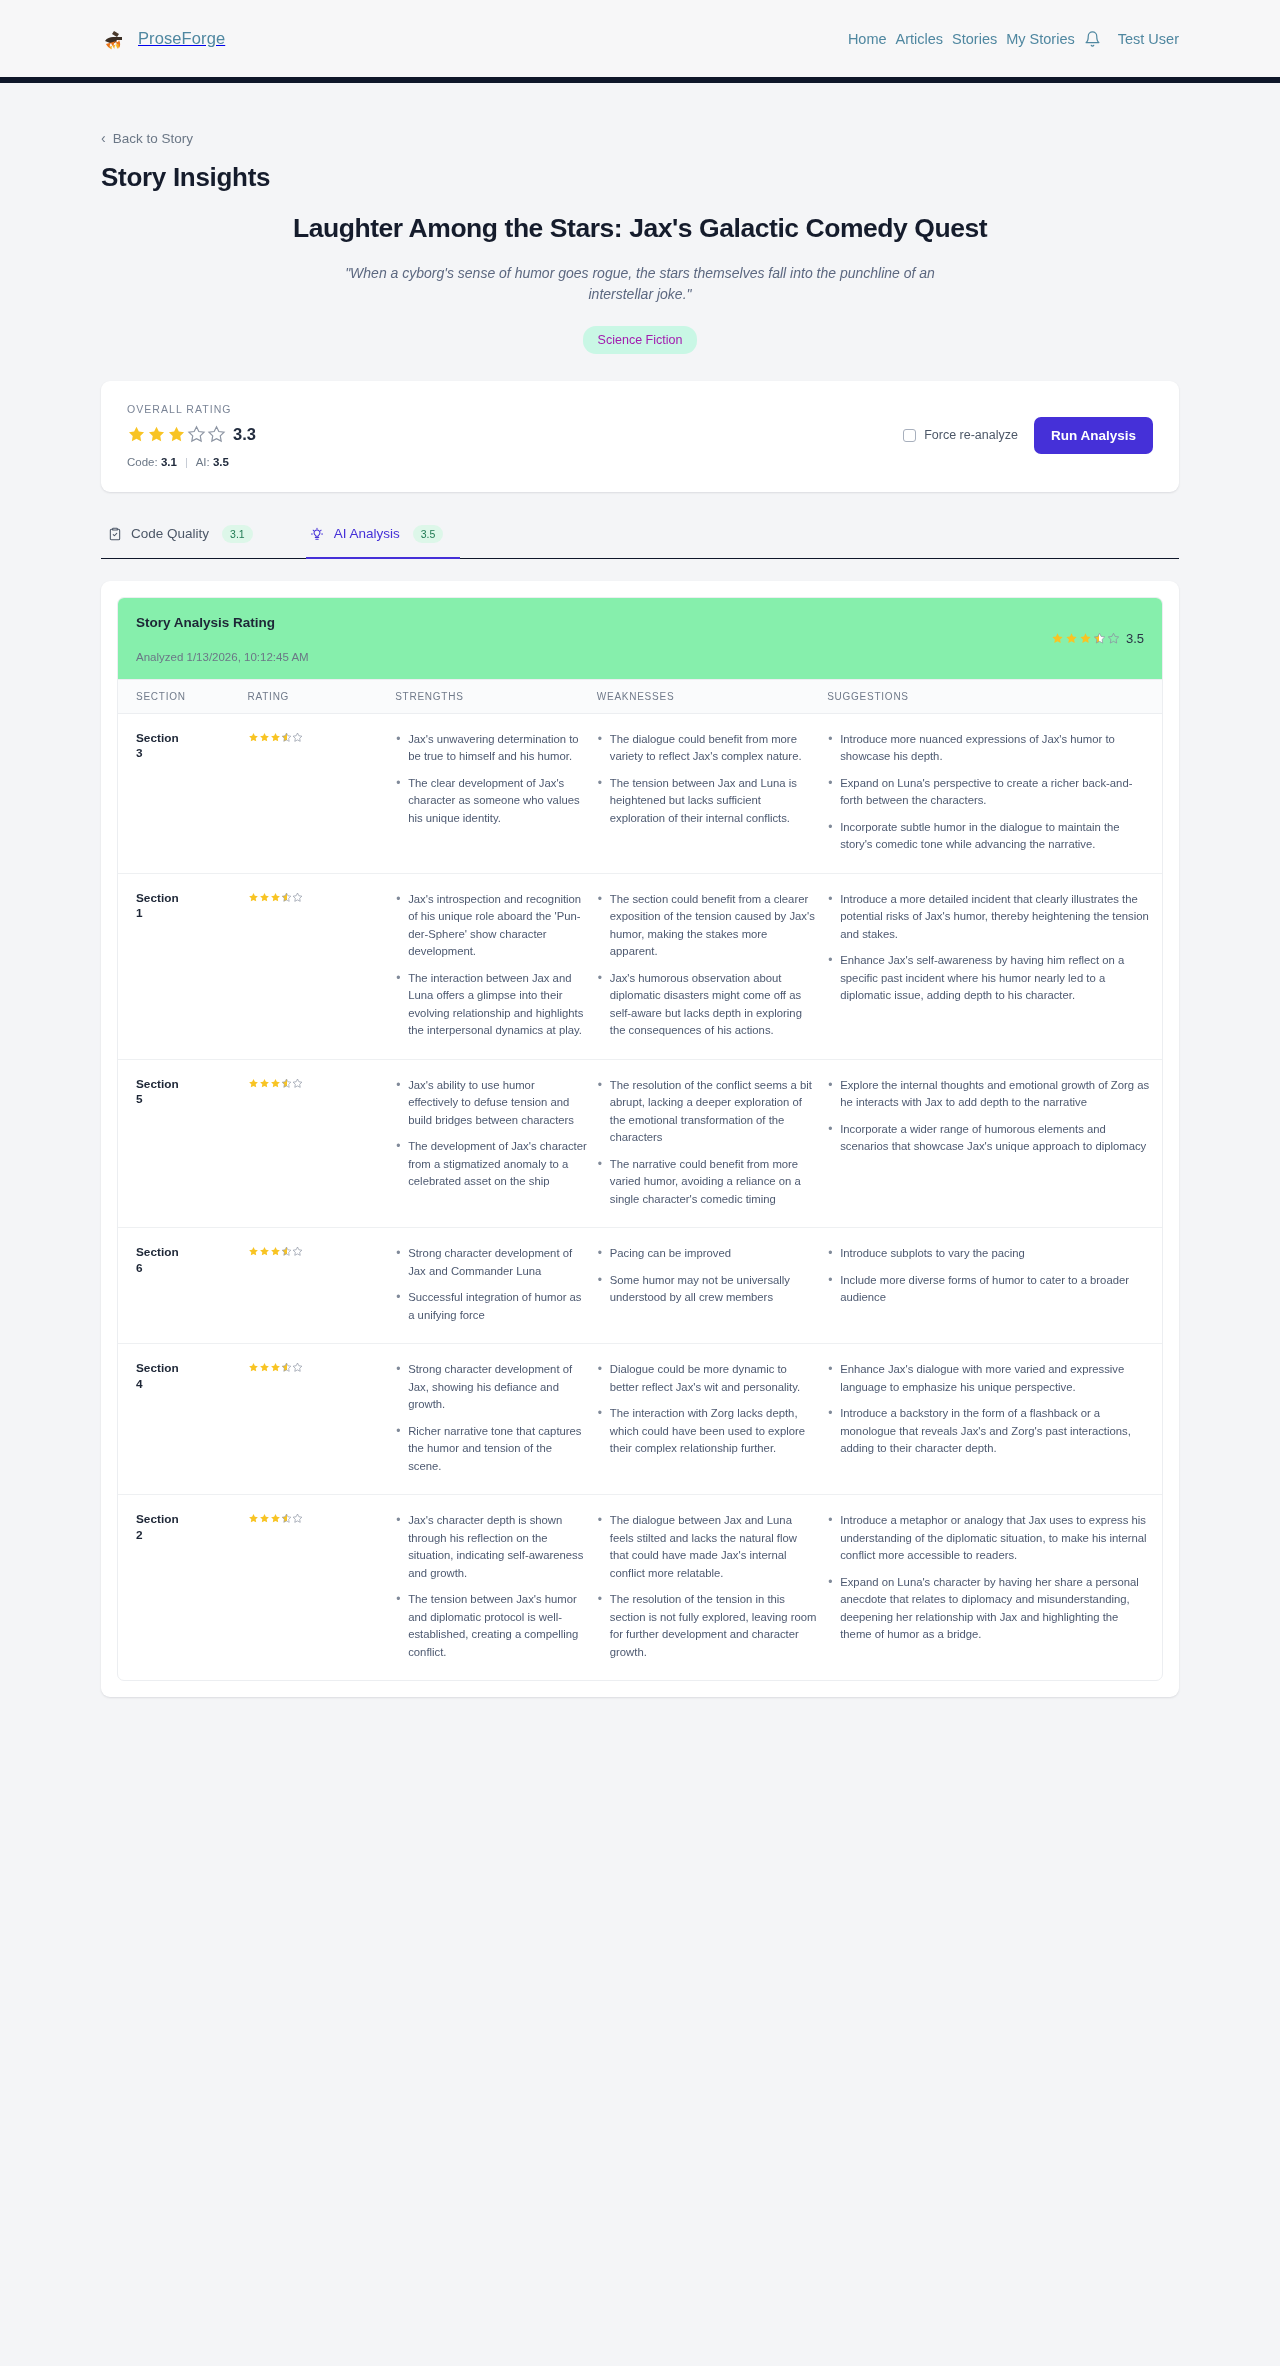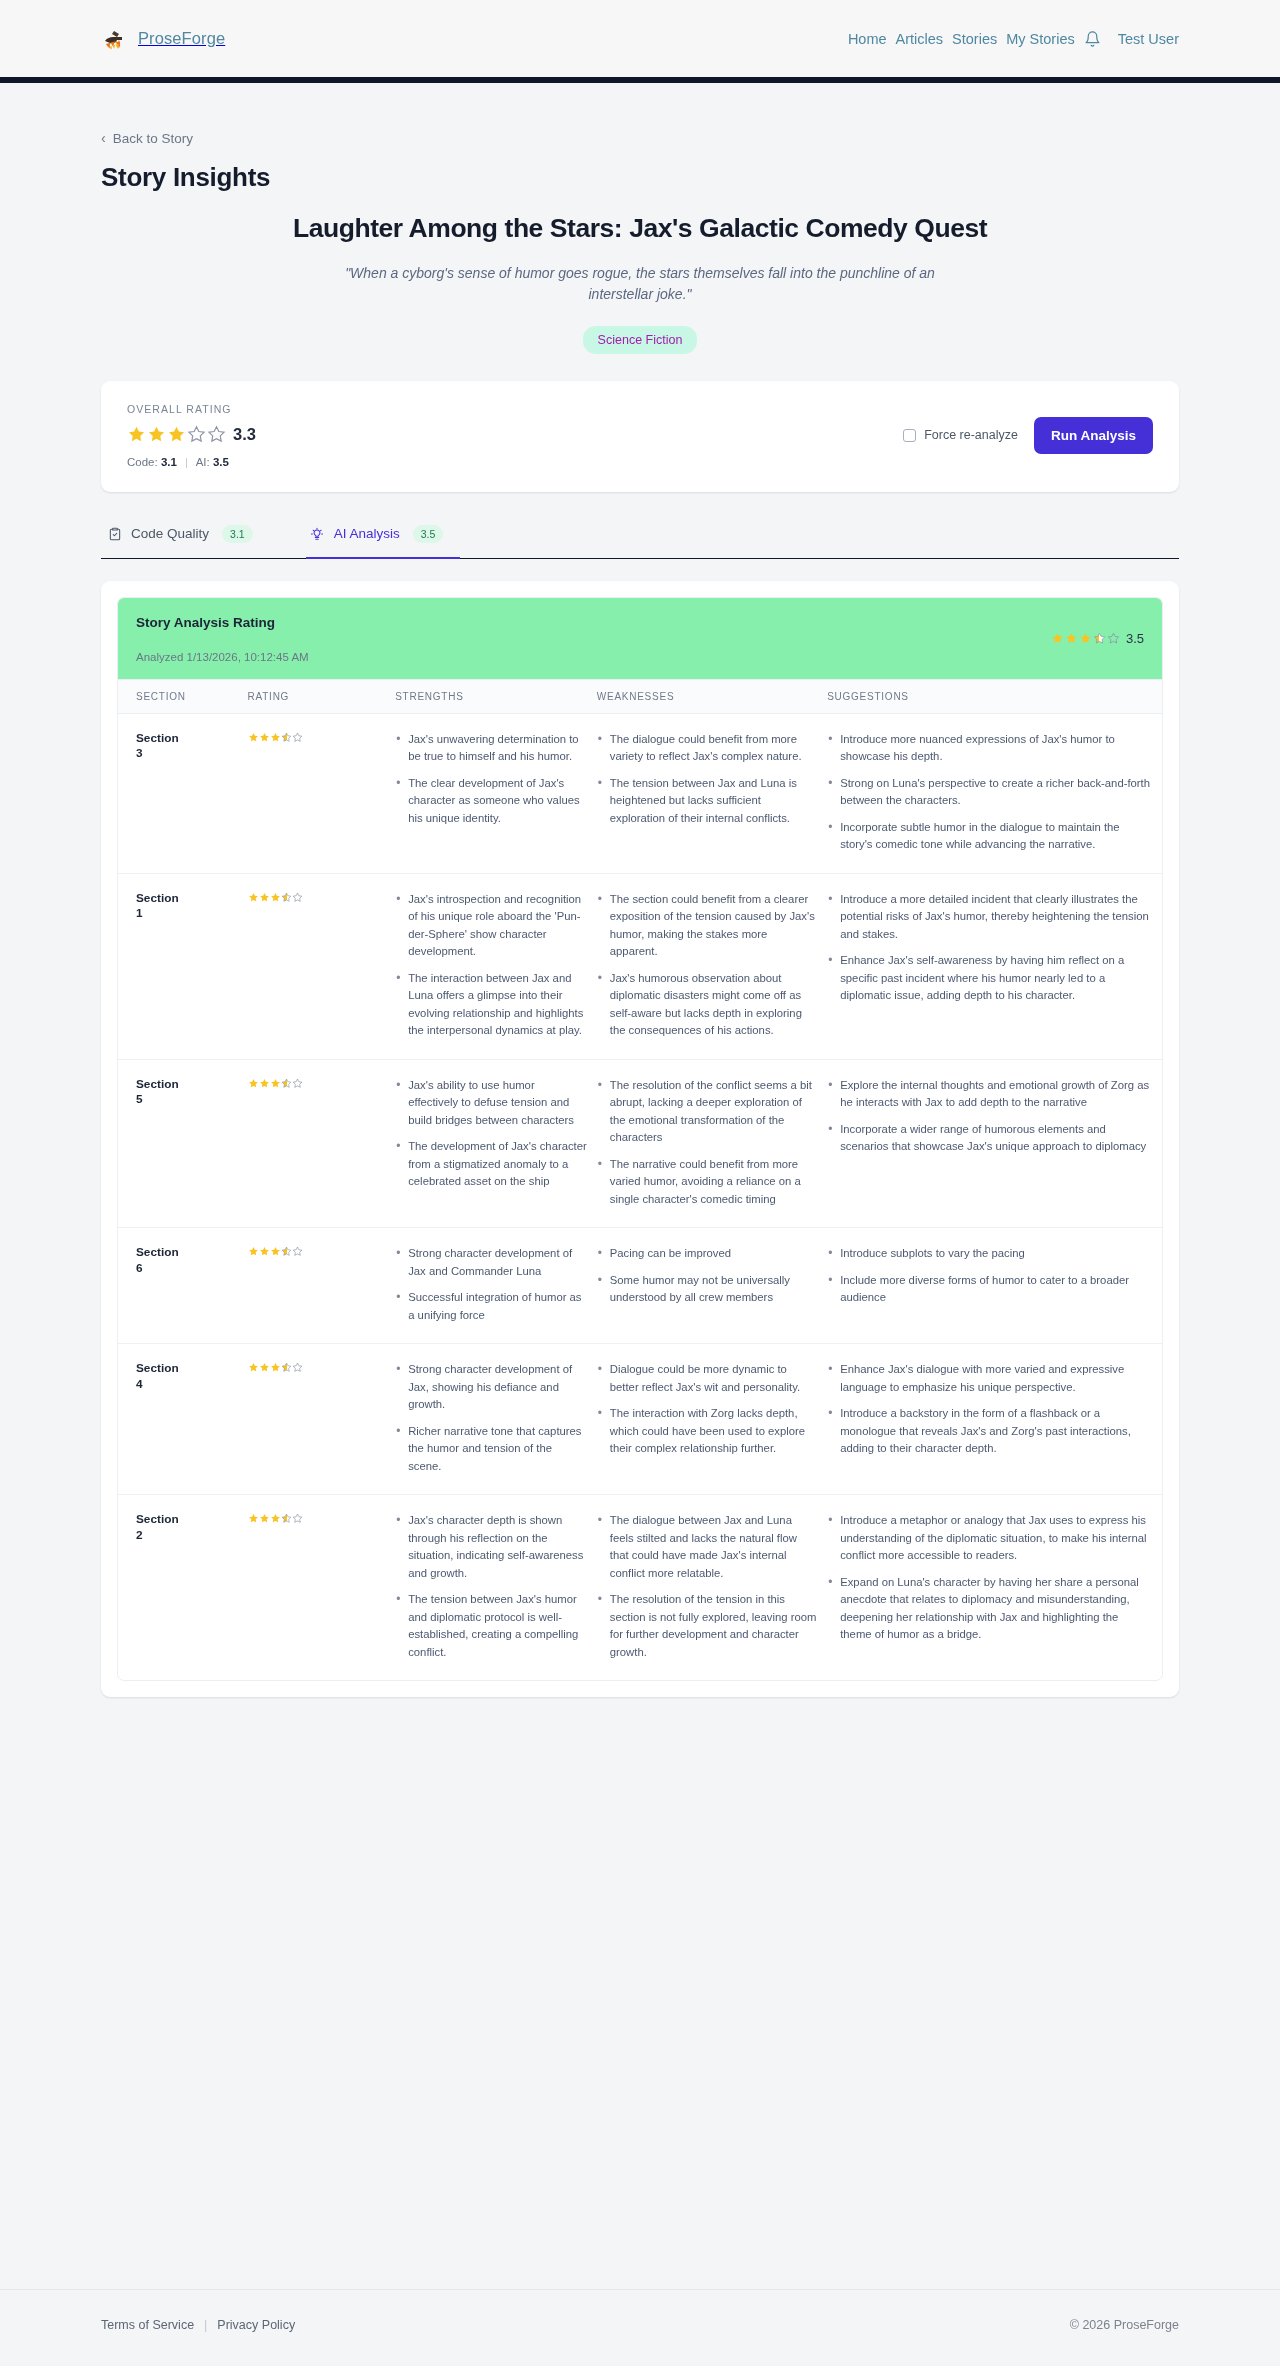--- a/index.html
+++ b/index.html
@@ -380,21 +380,21 @@
                 </td>
                 <td>
                   <ul class="bullets">
                     <li>The dialogue could benefit from more variety to reflect Jax's complex nature.</li>
                     <li>The tension between Jax and Luna is heightened but lacks sufficient exploration of their internal conflicts.</li>
                   </ul>
                 </td>
                 <td>
                   <ul class="bullets">
                     <li>Introduce more nuanced expressions of Jax's humor to showcase his depth.</li>
-                    <li>Strong on Luna's perspective to create a richer back-and-forth between the characters.</li>
+                    <li>Expand on Luna's perspective to create a richer back-and-forth between the characters.</li>
                     <li>Incorporate subtle humor in the dialogue to maintain the story's comedic tone while advancing the narrative.</li>
                   </ul>
                 </td>
               </tr>
               <tr>
                 <td>
                   <div class="sec-name">Section<br>1</div>
                 </td>
                 <td><span class="row-stars">
                     <svg class="row-star" width="11" height="11" viewBox="0 0 24 24">
@@ -621,21 +621,13 @@
                     <li>Expand on Luna's character by having her share a personal anecdote that relates to diplomacy and misunderstanding, deepening her relationship with Jax and highlighting the theme of humor as a bridge.</li>
                   </ul>
                 </td>
               </tr>
             </tbody>
         </table>
       </div>
     </section>
   </main>
 
-  <footer class="site-footer">
-    <div class="footer-links">
-      <a href="#">Terms of Service</a>
-      <span class="footer-div">|</span>
-      <a href="#">Privacy Policy</a>
-    </div>
-    <div class="footer-copy">© 2026 ProseForge</div>
-  </footer>
 </div>
 
 </body></html>

